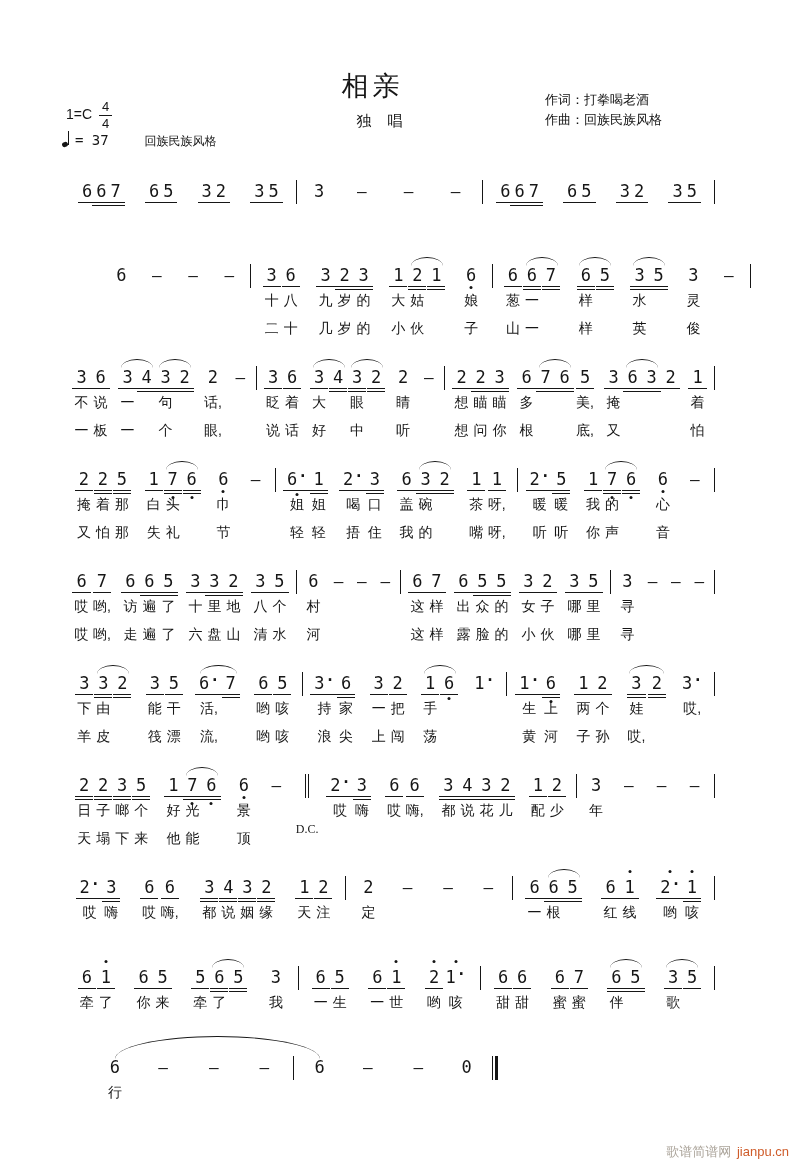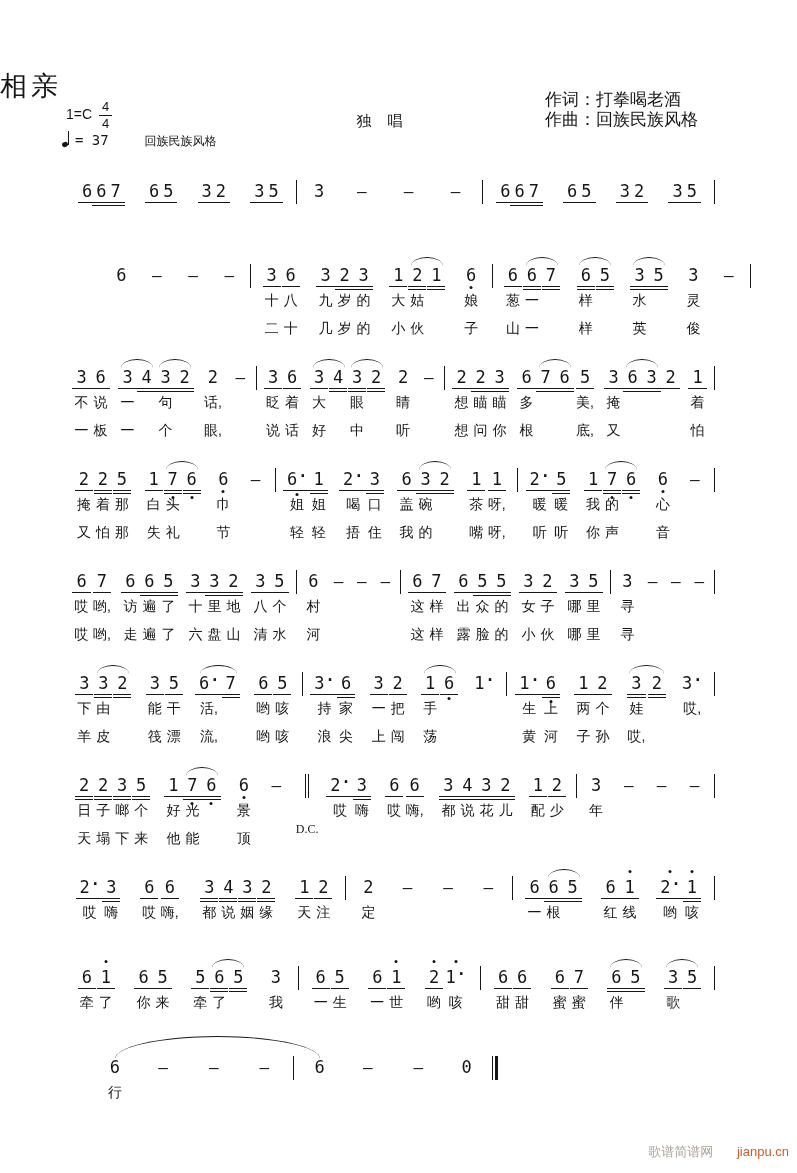--- a/index.html
+++ b/index.html
@@ -1,23 +1,23 @@
 <!DOCTYPE html>
 <html><head>
 <meta charset="utf-8">
 <style>
   html,body{margin:0;padding:0;background:#888;}
   .page{position:relative;width:797px;height:1173px;background:#ffffff;margin:0 auto;
         font-family:"Liberation Sans",sans-serif;color:#161616;overflow:hidden;}
   
   .title{position:absolute;top:68px;left:0;width:100%;box-sizing:border-box;padding-right:52px;
-         text-align:left;font-size:27px;letter-spacing:4px;font-family:"Liberation Serif",serif;}
+         text-align:center;font-size:27px;letter-spacing:4px;font-family:"Liberation Serif",serif;}
   .subtitle{position:absolute;top:112px;left:0;width:100%;box-sizing:border-box;padding-right:52px;
             text-align:center;font-size:15px;letter-spacing:6px;padding-left:20px;}
-  .credits{position:absolute;left:545px;top:90px;font-size:17px;line-height:20px;}
+  .credits{position:absolute;left:545px;top:90px;font-size:13px;line-height:20px;}
   .keyrow{position:absolute;left:66px;top:100px;font-size:14px;font-family:Liberation Sans, sans-serif;}
   .ts{display:inline-block;vertical-align:middle;margin-left:7px;text-align:center;
       font-size:13px;line-height:12px;}
   .tn{display:block;border-bottom:1px solid #161616;padding:1px 3px 2px;}
   .td{display:block;padding-top:2px;}
   .temporow{position:absolute;left:62px;top:131px;font-size:14px;}
   .qn{display:inline-block;position:relative;width:9px;height:17px;vertical-align:-3px;}
   .qn::before{content:'';position:absolute;left:0;bottom:1px;width:6px;height:5px;background:#161616;
               border-radius:50%;transform:rotate(-20deg);}
   .qn::after{content:'';position:absolute;left:6px;top:0;width:1px;height:14px;background:#161616;}
@@ -50,21 +50,21 @@
   .dt.hi{top:4px;}
   .ly{height:20px;padding-top:8px;font-size:14px;line-height:15px;white-space:nowrap;
       min-width:15px;text-align:center;}
   .slur{position:absolute;top:3px;height:8px;border-top:1px solid #161616;
         border-radius:50% 50% 0 0/100% 100% 0 0;}
   .tie{position:absolute;top:-10px;height:22px;border-top:1px solid #161616;
        border-radius:50% 50% 0 0/100% 100% 0 0;}
   
   .watermark{position:absolute;right:8px;bottom:12px;font-size:13px;}
   .wm1{color:#aba49a;}
-  .wm2{color:#cf5c2a;margin-left:20px;}
+  .wm2{color:#cf5c2a;margin-left:2px;}
 </style>
 </head>
 <body>
 
 <div class="page">
   <div class="title">相亲</div>
   <div class="subtitle">独 唱</div>
   <div class="credits">
     <div>作词：打拳喝老酒</div>
     <div>作曲：回族民族风格</div>

